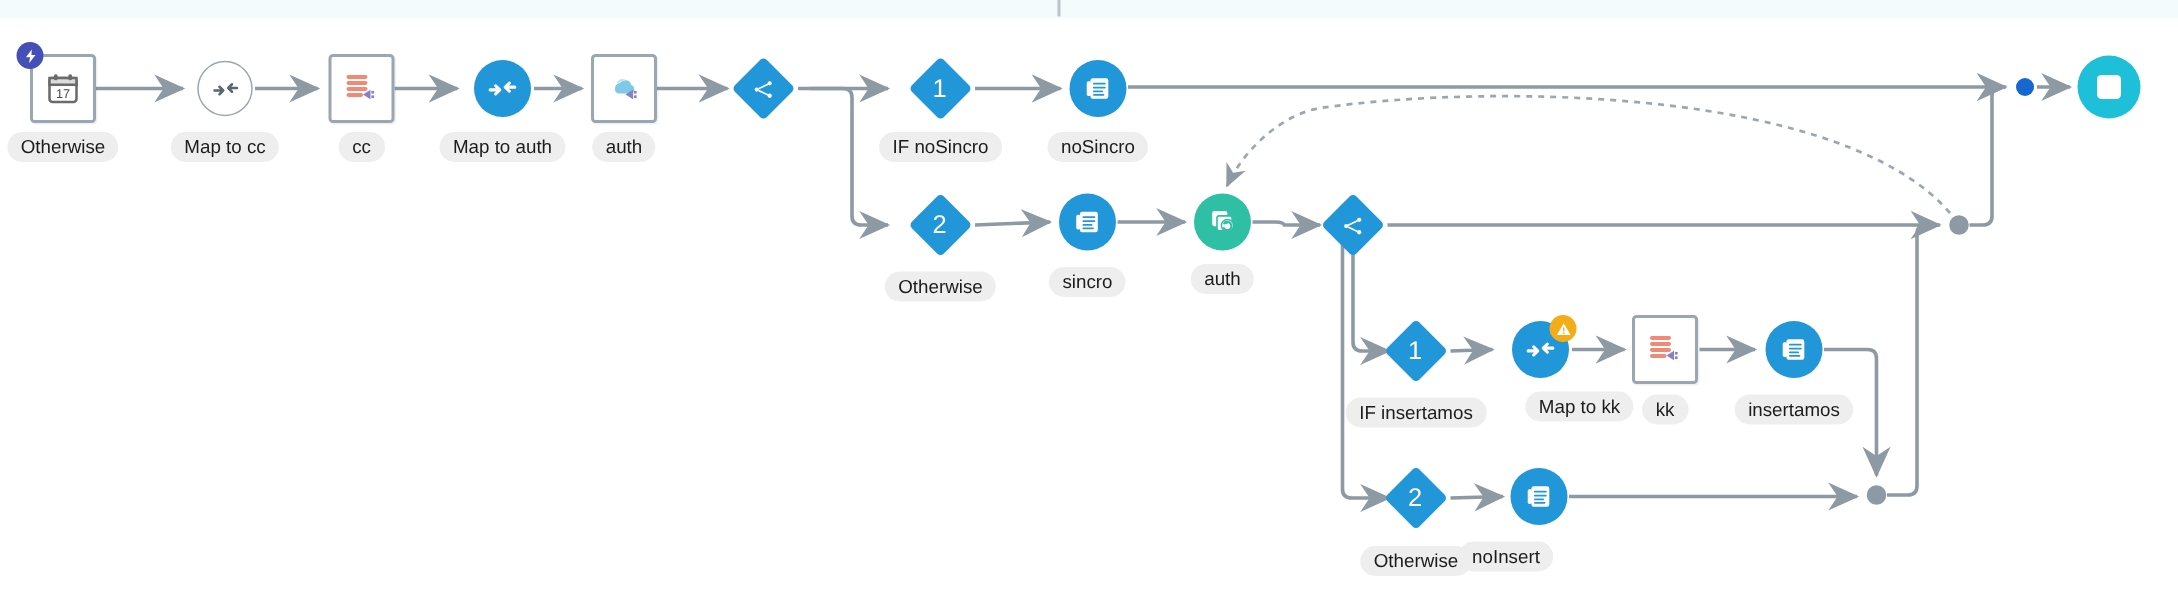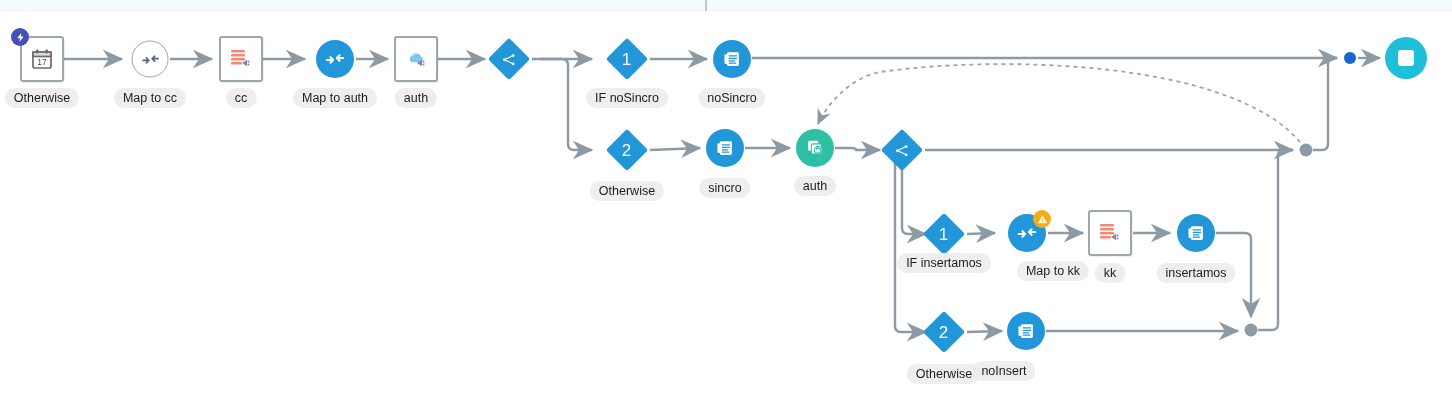--- a/index.html
+++ b/index.html
@@ -292,21 +292,21 @@
         <path d="M5.6 9.2 L14 5.2 M5.6 10.8 L14 14.8" stroke="#fff" stroke-width="1.5"></path>
       </svg>
     </div>
   </div>
 
   <div class="dwrap" style="left:944px;top:234px;">
     <div class="diamond">
       <span class="dnum">1</span>
     </div>
   </div>
-  <div class="nlabel" style="left:944px;top:253px;">
+  <div class="nlabel" style="left:944px;top:265px;">
     <span class="b">IF</span>
     <span>insertamos</span>
   </div>
 
   <div class="node" style="left:1027px;top:233px;">
     <div class="circ blue" style="position:relative;">
       <svg width="22" height="22" viewBox="0 0 24 24">
         <path d="M3 13 H10 M10 13 l-3 -3 M10 13 l-3 3" stroke="#ffffff" stroke-width="2.2" fill="none" stroke-linecap="round" stroke-linejoin="round"></path>
         <path d="M21 11 H14 M14 11 l3 -3 M14 11 l3 3" stroke="#ffffff" stroke-width="2.2" fill="none" stroke-linecap="round" stroke-linejoin="round"></path>
       </svg>

